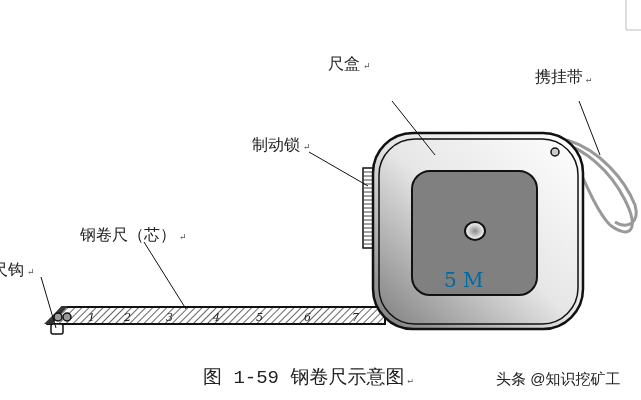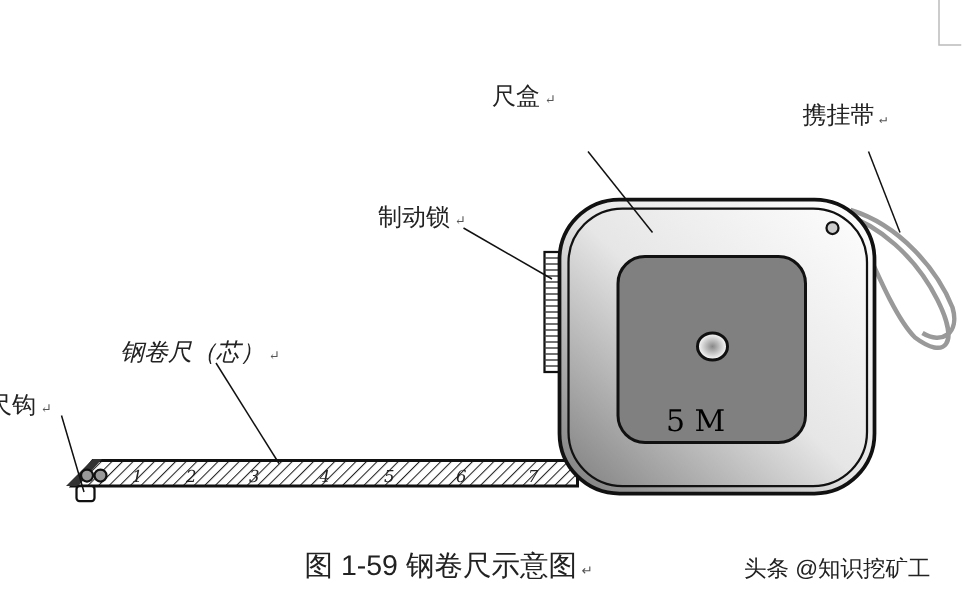--- a/index.html
+++ b/index.html
@@ -1,20 +1,20 @@
 <!DOCTYPE html>
 <html><head>
 <meta charset="utf-8">
 <style>
   html, body { margin:0; padding:0; }
   body { width:641px; height:400px; background:#ffffff; position:relative; overflow:hidden;
          font-family:"DejaVu Serif", serif; }
   .label { position:absolute; font-size:16px; color:#222; white-space:nowrap; font-family:"DejaVu Serif", serif; }
   .ret { font-size:9px; color:#555; margin-left:3px; }
-  .caption { position:absolute; left:203px; top:364px; font-size:19px; color:#222; font-family:Liberation Sans, sans-serif;text-align:right; }
+  .caption { position:absolute; left:203px; top:364px; font-size:19px; color:#222; font-family:Liberation Mono, monospace;text-align:right; }
   .wm { position:absolute; left:496px; top:370px; font-size:15px; color:#222; font-family:Liberation Sans, sans-serif; }
   svg { position:absolute; left:0; top:0; }
 </style>
 </head>
 <body>
 
 <svg width="641" height="400" viewBox="0 0 641 400">
   <defs>
     <linearGradient id="caseGrad" x1="0" y1="1" x2="1" y2="0">
       <stop offset="0" stop-color="#7a7a7a"></stop>
@@ -91,32 +91,32 @@
 <div>
   <span class="label" style="left:88px;top:311px;font-size:11px;font-style:italic;">1</span>
   <span class="label" style="left:124px;top:311px;font-size:11px;font-style:italic;">2</span>
   <span class="label" style="left:166px;top:311px;font-size:11px;font-style:italic;">3</span>
   <span class="label" style="left:213px;top:311px;font-size:11px;font-style:italic;">4</span>
   <span class="label" style="left:256px;top:311px;font-size:11px;font-style:italic;">5</span>
   <span class="label" style="left:304px;top:311px;font-size:11px;font-style:italic;">6</span>
   <span class="label" style="left:352px;top:311px;font-size:11px;font-style:italic;">7</span>
 </div>
 
-<span class="label" style="left:444px;top:268px;font-size:20px;color:#000000;">5 M</span>
+<span class="label" style="left:444px;top:268px;font-size:20px;color:#0369a1;">5 M</span>
 
 <div class="label" style="left:328px;top:54px;">
   <span>尺盒</span><span class="ret">↵</span>
 </div>
 <div class="label" style="left:535px;top:67px;font-family:Liberation Mono, monospace;">
   <span>携挂带</span><span class="ret">↵</span>
 </div>
 <div class="label" style="left:224px;top:135px;margin-left:28px;">
   <span>制动锁</span><span class="ret">↵</span>
 </div>
-<div class="label" style="left:80px;top:225px;font-style:italic;">
+<div class="label" style="left:80px;top:225px;">
   <span>钢卷尺（芯）</span><span class="ret">↵</span>
 </div>
 <div class="label" style="left:-8px;top:260px;">
   <span>尺钩</span><span class="ret">↵</span>
 </div>
 
 <div class="caption">
   <span>图 1-59  钢卷尺示意图</span><span class="ret">↵</span>
 </div>
 

